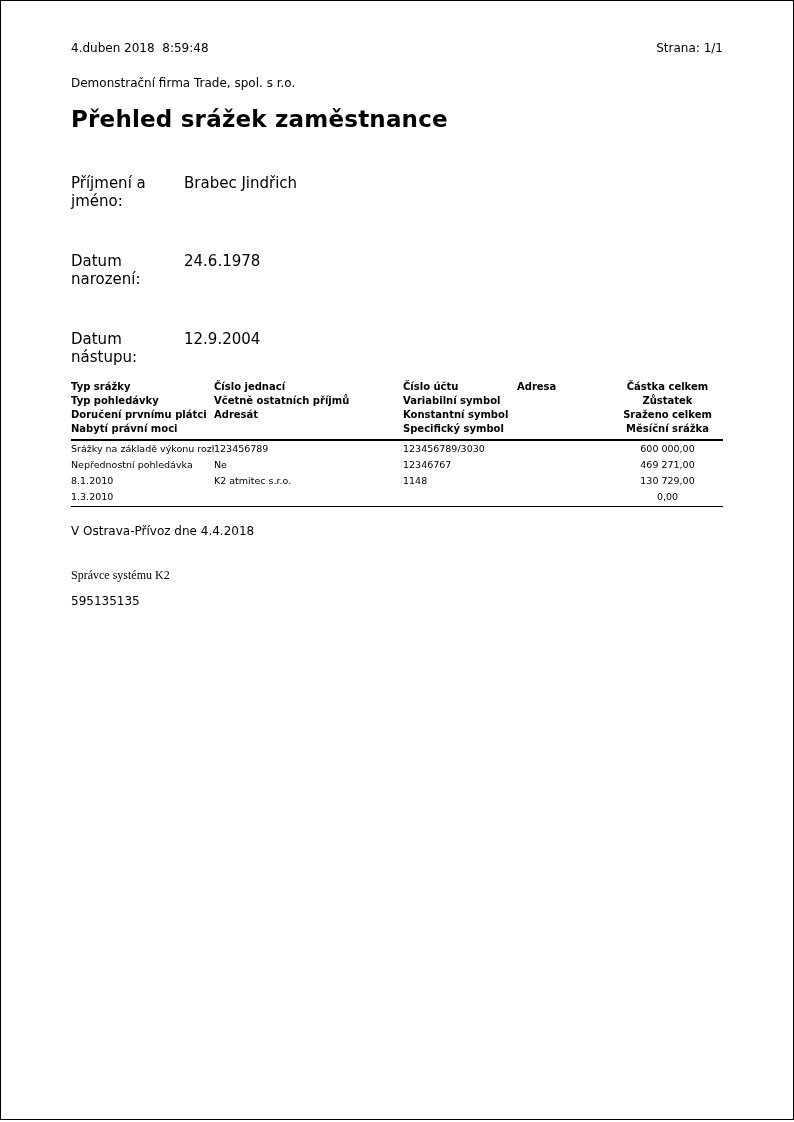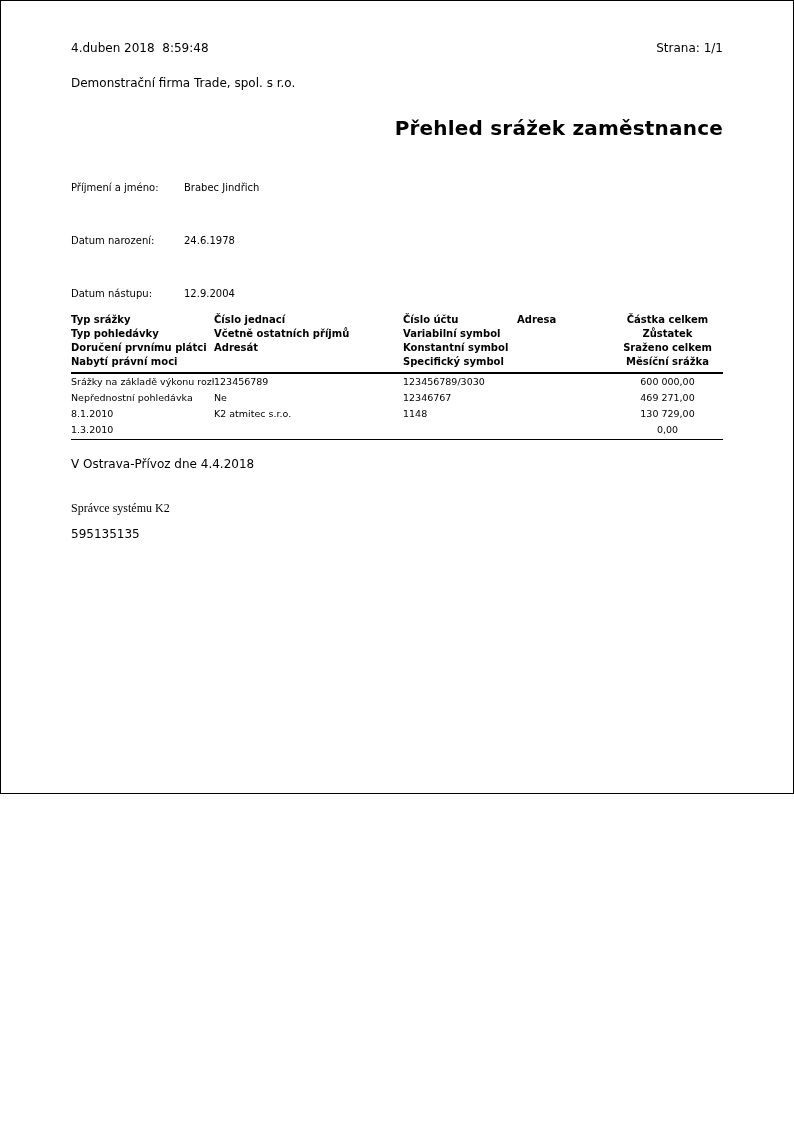--- a/index.html
+++ b/index.html
@@ -9,50 +9,50 @@
   }
   body {
     width: 794px;
     height: 1122px;
     font-family: "DejaVu Sans", "Liberation Sans", sans-serif;
     color: #000;
   }
   .page {
     box-sizing: border-box;
     width: 794px;
-    height: 794px;
+    height: 1120px;
     border: 1px solid #000;
     background: #fff;
     overflow: hidden;
   }
   .content {
     padding: 40px 70px 0 70px;
   }
   .top-row {
     display: flex;
     justify-content: space-between;
     align-items: flex-start;
     font-size: 12px;
     line-height: 1.25;
   }
   .datetime, .page-label { white-space: pre; }
   .company {
     font-size: 12px;
     margin-top: 20px;
   }
   .report-title {
-    text-align: right;
+    text-align: left;
     font-weight: bold;
-    font-size: 20px;
-    margin: 26px 0 30px 0;
+    font-size: 23px;
+    margin: 16px 0 30px 0;
     letter-spacing: 0.2px;
   }
   .field {
     display: flex;
-    font-size: 10px;
+    font-size: 15px;
     margin-bottom: 8.5px;
     margin-top: 42px;
   }
   .field-label {
     width: 113px;
     flex: 0 0 113px;
   }
   .field-value { white-space: pre; }
 
   .tbl {

